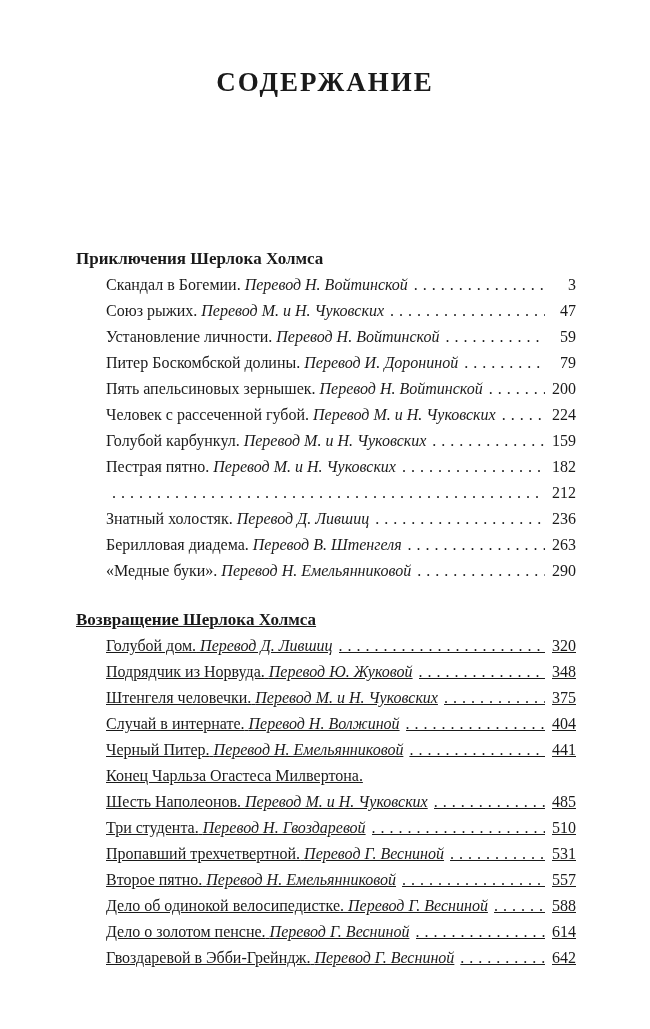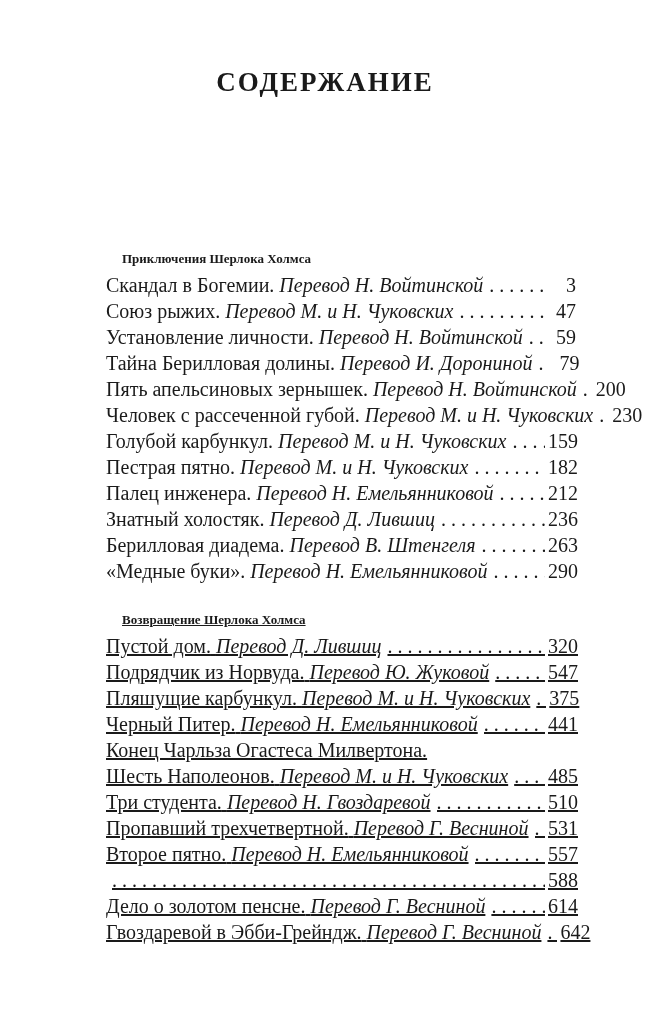--- a/index.html
+++ b/index.html
@@ -19,31 +19,30 @@
     font-size: 27px;
     font-weight: bold;
     letter-spacing: 2px;
     line-height: 32px;
   }
   .toc {
     margin: 148px 74px 0 76px; 
   }
   .section + .section { margin-top: 23px; text-decoration: underline; }
   .section-header {
-    font-size: 13px;
+    font-size: 17px;
     font-weight: bold;
     line-height: 26px;
     white-space: nowrap;
-    margin-left: 46px;
   }
   .entry {
     display: flex;
     align-items: baseline;
     padding-left: 30px;
-    font-size: 20px;
+    font-size: 16px;
     line-height: 26px;
   }
   .entry-text { white-space: nowrap; }
   .title { }
   .translator { font-style: italic; }
   .dots {
     flex: 1 1 auto;
     min-width: 10px;
     overflow: hidden;
     white-space: nowrap;
@@ -76,46 +75,45 @@
           <span class="entry-text"><span class="title">Союз рыжих.</span> <span class="translator">Перевод М. и Н. Чуковских</span></span>
           <span class="dots"></span>
           <span class="page-num">47</span>
         </div>
         <div class="entry">
           <span class="entry-text"><span class="title">Установление личности.</span> <span class="translator">Перевод Н. Войтинской</span></span>
           <span class="dots"></span>
           <span class="page-num">59</span>
         </div>
         <div class="entry">
-          <span class="entry-text"><span class="title">Тайна Берилловая долины.</span> <span class="translator">Перевод И. Дорониной</span></span>
+          <span class="entry-text"><span class="title">Питер Боскомбской долины.</span> <span class="translator">Перевод И. Дорониной</span></span>
           <span class="dots"></span>
           <span class="page-num">79</span>
         </div>
         <div class="entry">
           <span class="entry-text"><span class="title">Пять апельсиновых зернышек.</span> <span class="translator">Перевод Н. Войтинской</span></span>
           <span class="dots"></span>
           <span class="page-num">200</span>
         </div>
         <div class="entry">
           <span class="entry-text"><span class="title">Человек с рассеченной губой.</span> <span class="translator">Перевод М. и Н. Чуковских</span></span>
           <span class="dots"></span>
-          <span class="page-num">230</span>
+          <span class="page-num">224</span>
         </div>
         <div class="entry">
           <span class="entry-text"><span class="title">Голубой карбункул.</span> <span class="translator">Перевод М. и Н. Чуковских</span></span>
           <span class="dots"></span>
           <span class="page-num">159</span>
         </div>
         <div class="entry">
           <span class="entry-text"><span class="title">Пестрая пятно.</span> <span class="translator">Перевод М. и Н. Чуковских</span></span>
           <span class="dots"></span>
           <span class="page-num">182</span>
         </div>
         <div class="entry">
-          <span class="entry-text"><span class="title">Палец инженера.</span> <span class="translator">Перевод Н. Емельянниковой</span></span>
           <span class="dots"></span>
           <span class="page-num">212</span>
         </div>
         <div class="entry">
           <span class="entry-text"><span class="title">Знатный холостяк.</span> <span class="translator">Перевод Д. Лившиц</span></span>
           <span class="dots"></span>
           <span class="page-num">236</span>
         </div>
         <div class="entry">
           <span class="entry-text"><span class="title">Берилловая диадема.</span> <span class="translator">Перевод В. Штенгеля</span></span>
@@ -124,33 +122,38 @@
         </div>
         <div class="entry">
           <span class="entry-text"><span class="title">«Медные буки».</span> <span class="translator">Перевод Н. Емельянниковой</span></span>
           <span class="dots"></span>
           <span class="page-num">290</span>
         </div>
       </div>
       <div class="section">
         <div class="section-header">Возвращение Шерлока Холмса</div>
         <div class="entry">
-          <span class="entry-text"><span class="title">Пустой дом.</span> <span class="translator">Перевод Д. Лившиц</span></span>
+          <span class="entry-text"><span class="title">Голубой дом.</span> <span class="translator">Перевод Д. Лившиц</span></span>
           <span class="dots"></span>
           <span class="page-num">320</span>
         </div>
         <div class="entry">
           <span class="entry-text"><span class="title">Подрядчик из Норвуда.</span> <span class="translator">Перевод Ю. Жуковой</span></span>
           <span class="dots"></span>
-          <span class="page-num">547</span>
+          <span class="page-num">348</span>
         </div>
         <div class="entry">
-          <span class="entry-text"><span class="title">Пляшущие карбункул.</span> <span class="translator">Перевод М. и Н. Чуковских</span></span>
+          <span class="entry-text"><span class="title">Штенгеля человечки.</span> <span class="translator">Перевод М. и Н. Чуковских</span></span>
           <span class="dots"></span>
           <span class="page-num">375</span>
+        </div>
+        <div class="entry">
+          <span class="entry-text"><span class="title">Случай в интернате.</span> <span class="translator">Перевод Н. Волжиной</span></span>
+          <span class="dots"></span>
+          <span class="page-num">404</span>
         </div>
         <div class="entry">
           <span class="entry-text"><span class="title">Черный Питер.</span> <span class="translator">Перевод Н. Емельянниковой</span></span>
           <span class="dots"></span>
           <span class="page-num">441</span>
         </div>
         <div class="entry">
           <span class="entry-text"><span class="title">Конец Чарльза Огастеса Милвертона.</span></span>
         </div>
         <div class="entry">
@@ -167,20 +170,21 @@
           <span class="entry-text"><span class="title">Пропавший трехчетвертной.</span> <span class="translator">Перевод Г. Весниной</span></span>
           <span class="dots"></span>
           <span class="page-num">531</span>
         </div>
         <div class="entry">
           <span class="entry-text"><span class="title">Второе пятно.</span> <span class="translator">Перевод Н. Емельянниковой</span></span>
           <span class="dots"></span>
           <span class="page-num">557</span>
         </div>
         <div class="entry">
+          <span class="entry-text"><span class="title">Дело об одинокой велосипедистке.</span> <span class="translator">Перевод Г. Весниной</span></span>
           <span class="dots"></span>
           <span class="page-num">588</span>
         </div>
         <div class="entry">
           <span class="entry-text"><span class="title">Дело о золотом пенсне.</span> <span class="translator">Перевод Г. Весниной</span></span>
           <span class="dots"></span>
           <span class="page-num">614</span>
         </div>
         <div class="entry">
           <span class="entry-text"><span class="title">Гвоздаревой в Эбби-Грейндж.</span> <span class="translator">Перевод Г. Весниной</span></span>

